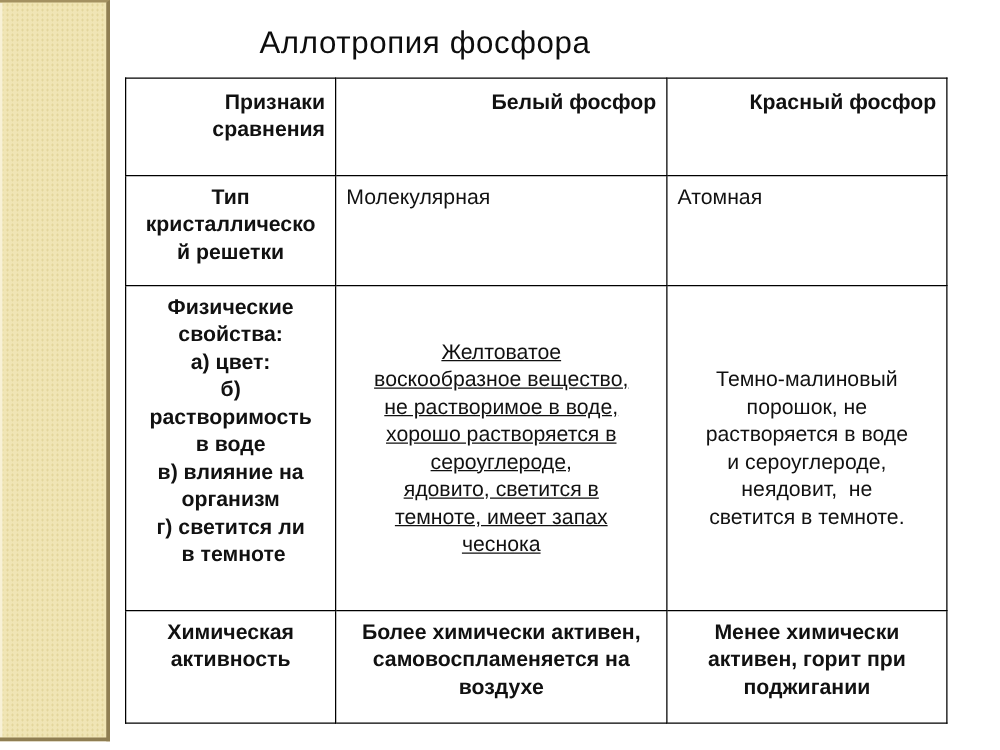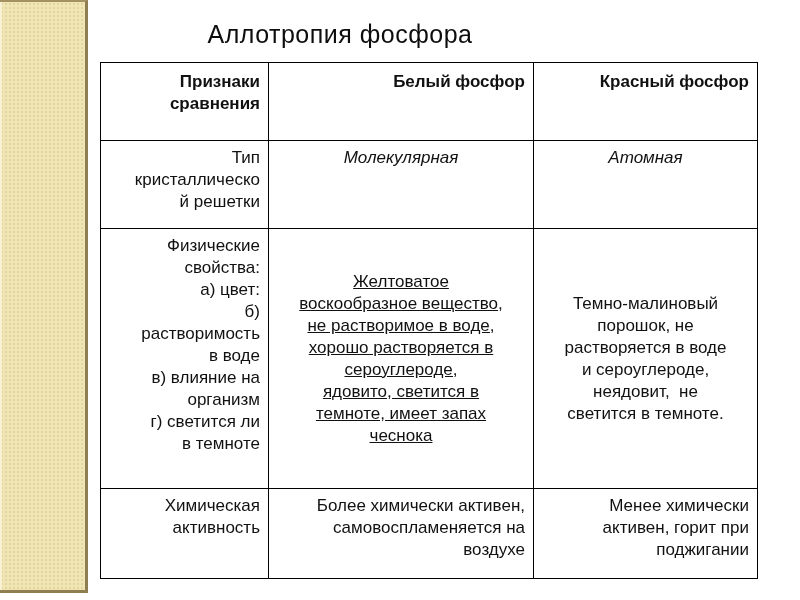--- a/index.html
+++ b/index.html
@@ -31,22 +31,22 @@
     font-size:17px;line-height:22px;
     padding:6px 8px;
     white-space:pre-wrap;
     overflow:hidden;
   }
   .tbl th{font-weight:700;text-align:right;vertical-align:top;padding-top:8px;}
   .r-head{height:78px;}
   .r-lattice{height:88px;}
   .r-physical{height:260px;}
   .r-chemical{height:90px;}
-  .c-top-left{text-align:right;vertical-align:top;}
-  .c-top-center{text-align:center;vertical-align:top;font-style:italic;}
+  .c-top-left{text-align:center;vertical-align:top;font-weight:bold;}
+  .c-top-center{vertical-align:top;}
   .c-mid-center{text-align:center;vertical-align:middle;text-decoration:underline;}
   .c-mid-left{text-align:center;vertical-align:middle;}
 </style>
 </head>
 <body>
 
 <div class="side-strip"></div>
 
 <h1 class="title">Аллотропия фосфора</h1>
 

